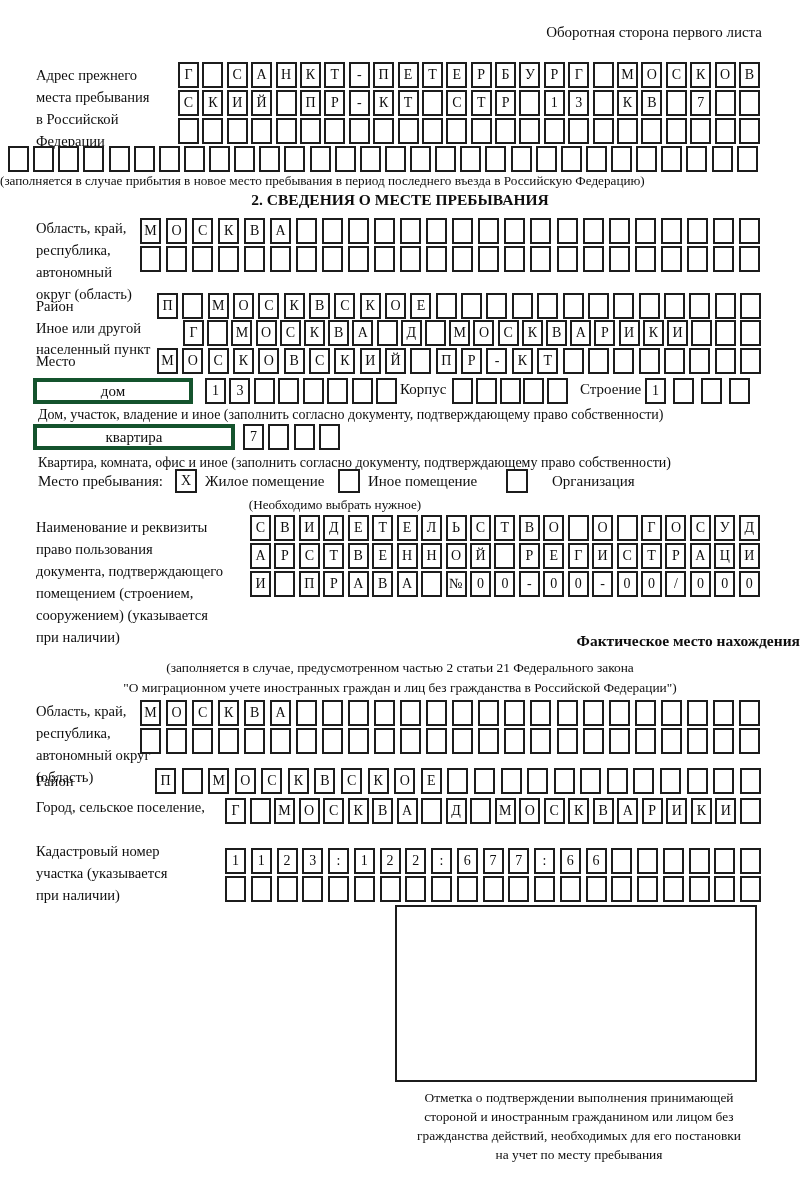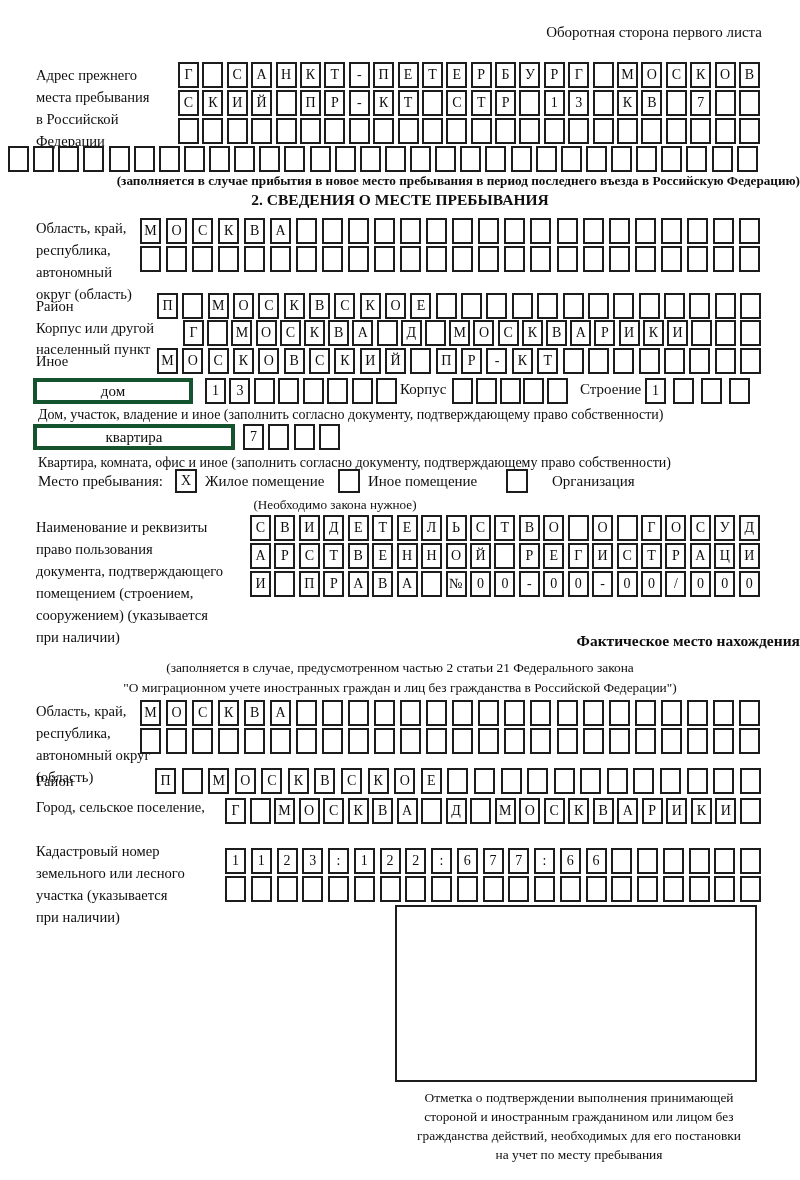--- a/index.html
+++ b/index.html
@@ -15,21 +15,21 @@
     display:flex; align-items:center; justify-content:center;
     font-size:14px; font-weight:normal; flex:0 0 auto;
   }
   .labelbox {
     border:4px solid #14532d; height:26px; display:flex;
     align-items:center; justify-content:center; font-size:15px;
   }
   .lbl { font-size:14.6px; line-height:22px; }
   .lbl-tight { font-size:14.6px; line-height:21px; }
   .note { font-size:13.2px; }
-  .note-c { text-align:right; width:800px; left:0;font-weight:bold; }
+  .note-c { text-align:left; width:800px; left:0; }
   .hdr { font-weight:bold; font-size:15.5px; text-align:center; width:800px; left:0; }
   .inline-lbl { font-size:15px; }
   .checkbox {
     width:22px; height:24px; border:2px solid #1c1c1c; background:#fff;
     display:flex; align-items:center; justify-content:center; font-size:14px;
   }
   .stampbox { border:2px solid #1c1c1c; background:#fff; }
   .caption { text-align:center; font-size:13.4px; line-height:19px; }
   .legalnote { text-align:center; font-size:13.4px; line-height:20px; width:800px; left:0; }
 </style>
@@ -241,21 +241,21 @@
     <span class="cell"></span>
     <span class="cell"></span>
     <span class="cell"></span>
     <span class="cell"></span>
     <span class="cell"></span>
     <span class="cell"></span>
     <span class="cell"></span>
   </div>
 
 <div class="abs lbl-tight" style="left:36px; top:318px; width:145px;">
-    <div class="line">Корпус или другой</div>
+    <div class="line">Иное или другой</div>
     <div class="line">населенный пункт</div>
   </div>
 <div class="abs cells" style="left:183px; top:320px; width:578px;">
     <span class="cell">Г</span>
     <span class="cell"></span>
     <span class="cell">М</span>
     <span class="cell">О</span>
     <span class="cell">С</span>
     <span class="cell">К</span>
     <span class="cell">В</span>
@@ -271,21 +271,21 @@
     <span class="cell">А</span>
     <span class="cell">Р</span>
     <span class="cell">И</span>
     <span class="cell">К</span>
     <span class="cell">И</span>
     <span class="cell"></span>
     <span class="cell"></span>
     <span class="cell"></span>
   </div>
 
-<div class="abs lbl" style="left:36px; top:350px;">Иное</div>
+<div class="abs lbl" style="left:36px; top:350px;">Место</div>
 <div class="abs cells" style="left:157px; top:348px; width:604px;">
     <span class="cell">М</span>
     <span class="cell">О</span>
     <span class="cell">С</span>
     <span class="cell">К</span>
     <span class="cell">О</span>
     <span class="cell">В</span>
     <span class="cell">С</span>
     <span class="cell">К</span>
     <span class="cell">И</span>
@@ -345,21 +345,21 @@
 
 <div class="abs note" style="left:38px; top:455px; font-size:14px;">Квартира, комната, офис и иное (заполнить согласно документу, подтверждающему право собственности)</div>
 
 <div class="abs inline-lbl" style="left:38px; top:473px;">Место пребывания:</div>
 <div class="abs checkbox" style="left:175px; top:469px;">X</div>
 <div class="abs inline-lbl" style="left:205px; top:473px;">Жилое помещение</div>
 <div class="abs checkbox" style="left:338px; top:469px;"></div>
 <div class="abs inline-lbl" style="left:368px; top:473px;">Иное помещение</div>
 <div class="abs checkbox" style="left:506px; top:469px;"></div>
 <div class="abs inline-lbl" style="left:552px; top:473px;">Организация</div>
-<div class="abs note" style="left:165px; top:497px; width:340px; text-align:center;">(Необходимо закона нужное)</div>
+<div class="abs note" style="left:165px; top:497px; width:340px; text-align:center;">(Необходимо выбрать нужное)</div>
 
 <div class="abs lbl" style="left:36px; top:516px; width:215px;">
     <div class="line">Наименование и реквизиты</div>
     <div class="line">право пользования</div>
     <div class="line">документа, подтверждающего</div>
     <div class="line">помещением (строением,</div>
     <div class="line">сооружением) (указывается</div>
     <div class="line">при наличии)</div>
   </div>
 <div class="abs cells" style="left:250px; top:515px; width:510px;">
@@ -547,21 +547,20 @@
     <span class="cell">А</span>
     <span class="cell">Р</span>
     <span class="cell">И</span>
     <span class="cell">К</span>
     <span class="cell">И</span>
     <span class="cell"></span>
   </div>
 
 <div class="abs lbl" style="left:36px; top:840px; width:180px;">
     <div class="line">Кадастровый номер</div>
-    <div class="line">земельного или лесного</div>
     <div class="line">участка (указывается</div>
     <div class="line">при наличии)</div>
   </div>
 <div class="abs cells" style="left:225px; top:848px; width:536px;">
     <span class="cell">1</span>
     <span class="cell">1</span>
     <span class="cell">2</span>
     <span class="cell">3</span>
     <span class="cell">:</span>
     <span class="cell">1</span>

